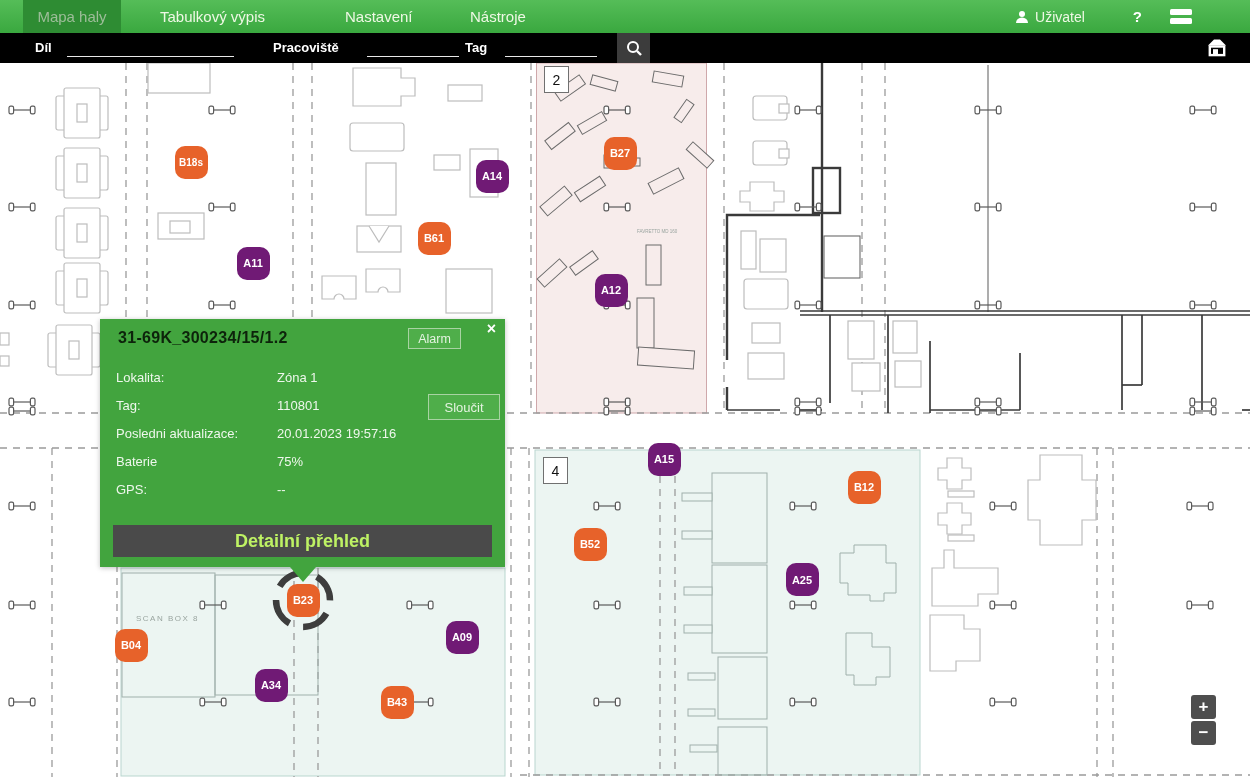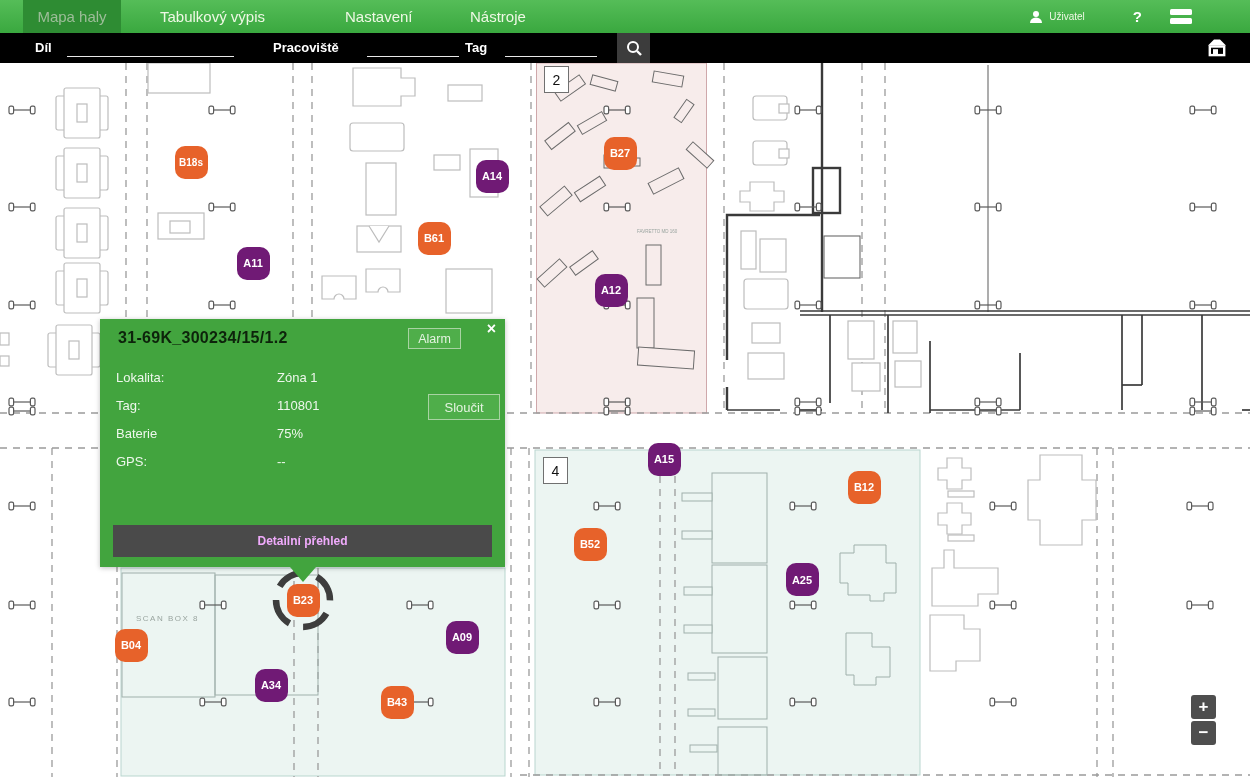--- a/index.html
+++ b/index.html
@@ -4,21 +4,21 @@
 <style>
   html,body{margin:0;padding:0;}
   body{width:1250px;height:777px;overflow:hidden;font-family:"Liberation Sans",sans-serif;background:#fff;}
   .app{position:relative;width:1250px;height:777px;}
 
   
   .nav{position:relative;height:33px;background:linear-gradient(#55bd58,#3aa83f);}
   .tab{position:absolute;top:0;height:33px;line-height:33px;color:#eef8e4;font-size:15px;cursor:pointer;}
   .tab.active{background:#2e8c33;color:#9dbd99;text-align:center;}
   .nav-right{position:absolute;right:0;top:0;height:33px;display:flex;align-items:center;}
-  .user{display:flex;align-items:center;gap:6px;color:#eef8e4;font-size:10px;margin-right:48px;}
+  .user{display:flex;align-items:center;gap:6px;color:#eef8e4;font-size:14px;margin-right:48px;}
   .help{color:#fff;font-size:15px;font-weight:bold;margin-right:28px;cursor:pointer;}
   .menu-ic{width:22px;height:15px;display:flex;flex-direction:column;justify-content:space-between;margin-right:58px;cursor:pointer;}
   .menu-ic span{display:block;height:6px;background:#fff;border-radius:1.5px;}
 
   
   .sbar{position:relative;height:30px;background:#000;}
   .slabel{position:absolute;top:0;height:30px;line-height:30px;color:#fff;font-size:13px;font-weight:bold;}
   .sinput{position:absolute;top:5px;height:18px;background:transparent;border:none;border-bottom:1px solid #e8e8e8;color:#fff;font-size:13px;outline:none;padding:0 2px;}
   .sbtn{position:absolute;left:617px;top:0;width:33px;height:30px;background:#3c3c3c;border:none;cursor:pointer;display:flex;align-items:center;justify-content:center;}
   .home-ic{position:absolute;left:1205px;top:3px;cursor:pointer;}
@@ -48,21 +48,21 @@
   .popup{position:absolute;left:100px;top:256px;width:405px;height:248px;background:#42a43e;z-index:6;box-shadow:0 1px 5px rgba(0,0,0,.25);}
   .popup .tail{position:absolute;left:190px;top:248px;width:0;height:0;border-left:13px solid transparent;border-right:13px solid transparent;border-top:15px solid #42a43e;}
   .ptitle{position:absolute;left:18px;top:10px;color:#0d230b;font-size:16px;font-weight:bold;letter-spacing:.3px;text-align:right;}
   .gbtn{position:absolute;background:#4fae4a;border:1px solid #a8d3a2;color:#e4f3e0;font-size:12.5px;font-family:"Liberation Sans",sans-serif;cursor:pointer;}
   .alarm{left:308px;top:9px;width:53px;height:21px;}
   .merge{left:328px;top:75px;width:72px;height:26px;font-size:13px;}
   .pclose{position:absolute;right:9px;top:2px;color:#fff;font-size:16px;font-weight:bold;cursor:pointer;line-height:16px;}
   .prows{position:absolute;left:16px;top:49px;right:16px;}
   .prow{display:flex;height:19px;line-height:19px;margin-bottom:9px;font-size:13px;color:#eef7ec;}
   .prow .pl{width:161px;flex:none;}
-  .pdetail{position:absolute;left:13px;right:13px;top:206px;height:32px;background:#4a4a4a;border:none;color:#f0abfc;font-weight:bold;font-size:12px;font-family:"Liberation Sans",sans-serif;cursor:pointer;}
+  .pdetail{position:absolute;left:13px;right:13px;top:206px;height:32px;background:#4a4a4a;border:none;color:#bef264;font-weight:bold;font-size:18px;font-family:"Liberation Sans",sans-serif;cursor:pointer;}
 
   
   .zoomctl{position:absolute;right:34px;bottom:32px;z-index:7;display:flex;flex-direction:column;gap:2px;}
   .zoomctl button{width:25px;height:24px;background:#4e4e4e;color:#fff;border:none;border-radius:3px;font-size:17px;font-weight:bold;line-height:20px;cursor:pointer;padding:0;font-family:"Liberation Sans",sans-serif;}
 </style>
 </head>
 <body>
 
 <div class="app">
 
@@ -331,20 +331,24 @@
       <div class="prows" id="prows">
           <div class="prow">
             <span class="pl">Lokalita:</span>
             <span>Zóna 1</span>
           </div>
           <div class="prow">
             <span class="pl">Tag:</span>
             <span>110801</span>
           </div>
           <div class="prow">
+            <span class="pl">Posledni aktualizace:</span>
+            <span>20.01.2023 19:57:16</span>
+          </div>
+          <div class="prow">
             <span class="pl">Baterie</span>
             <span>75%</span>
           </div>
           <div class="prow">
             <span class="pl">GPS:</span>
             <span>--</span>
           </div>
         </div>
       <button class="gbtn merge">Sloučit</button>
       <button class="pdetail">Detailní přehled</button>

